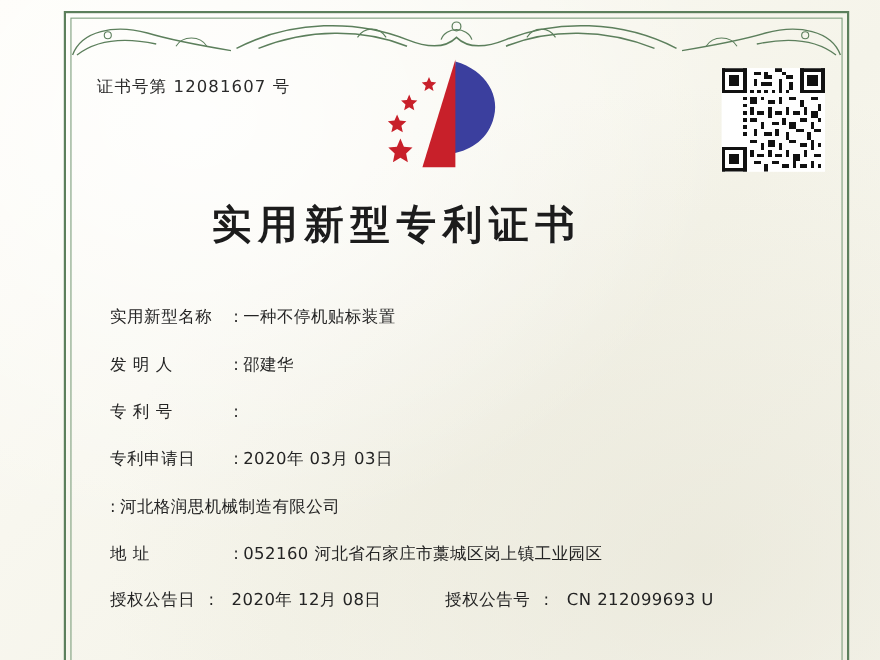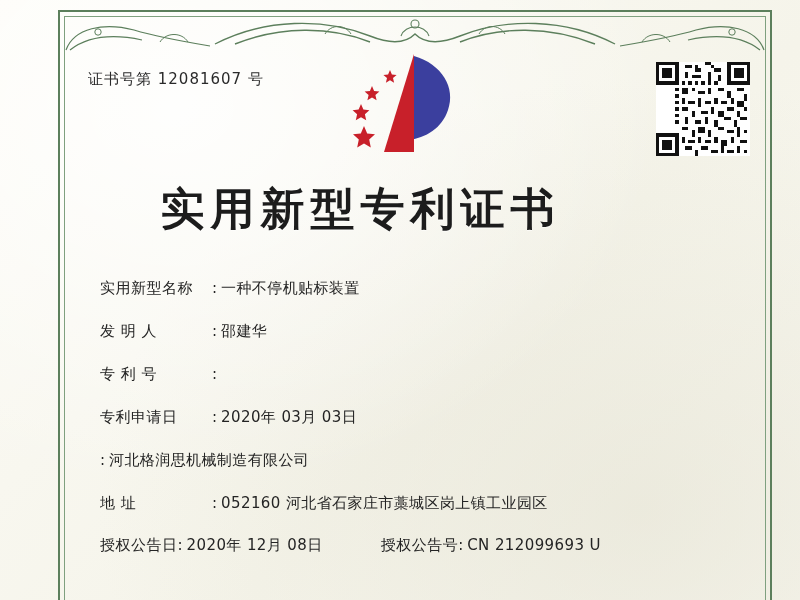--- a/index.html
+++ b/index.html
@@ -113,21 +113,21 @@
     background: #ffffff;
   }
 
   
   .main-title {
     position: absolute;
     top: 180px;
     left: 0;
     width: 721px;
     text-align: center;
-    font-size: 44px;
+    font-size: 36px;
     font-weight: bold;
     letter-spacing: 6px;
     color: #1c1c1c;
     font-family: "DejaVu Sans", sans-serif;
     text-shadow: 0 1px 0 rgba(255,255,255,0.6);
   }
 
   
   .fields {
     position: absolute;
@@ -161,20 +161,21 @@
   .field-row-double {
     display: flex;
     align-items: baseline;
     font-size: 15px;
     color: #242424;
     margin-bottom: 18px;
   }
   .field-group {
     display: flex;
     align-items: baseline;
+    gap: 12px;
   }
   .field-group.second {
     margin-left: 58px;
   }
   .field-group .field-label {
     width: auto;
     flex: 0 0 auto;
     margin-right: 0;
   }
 </style>

